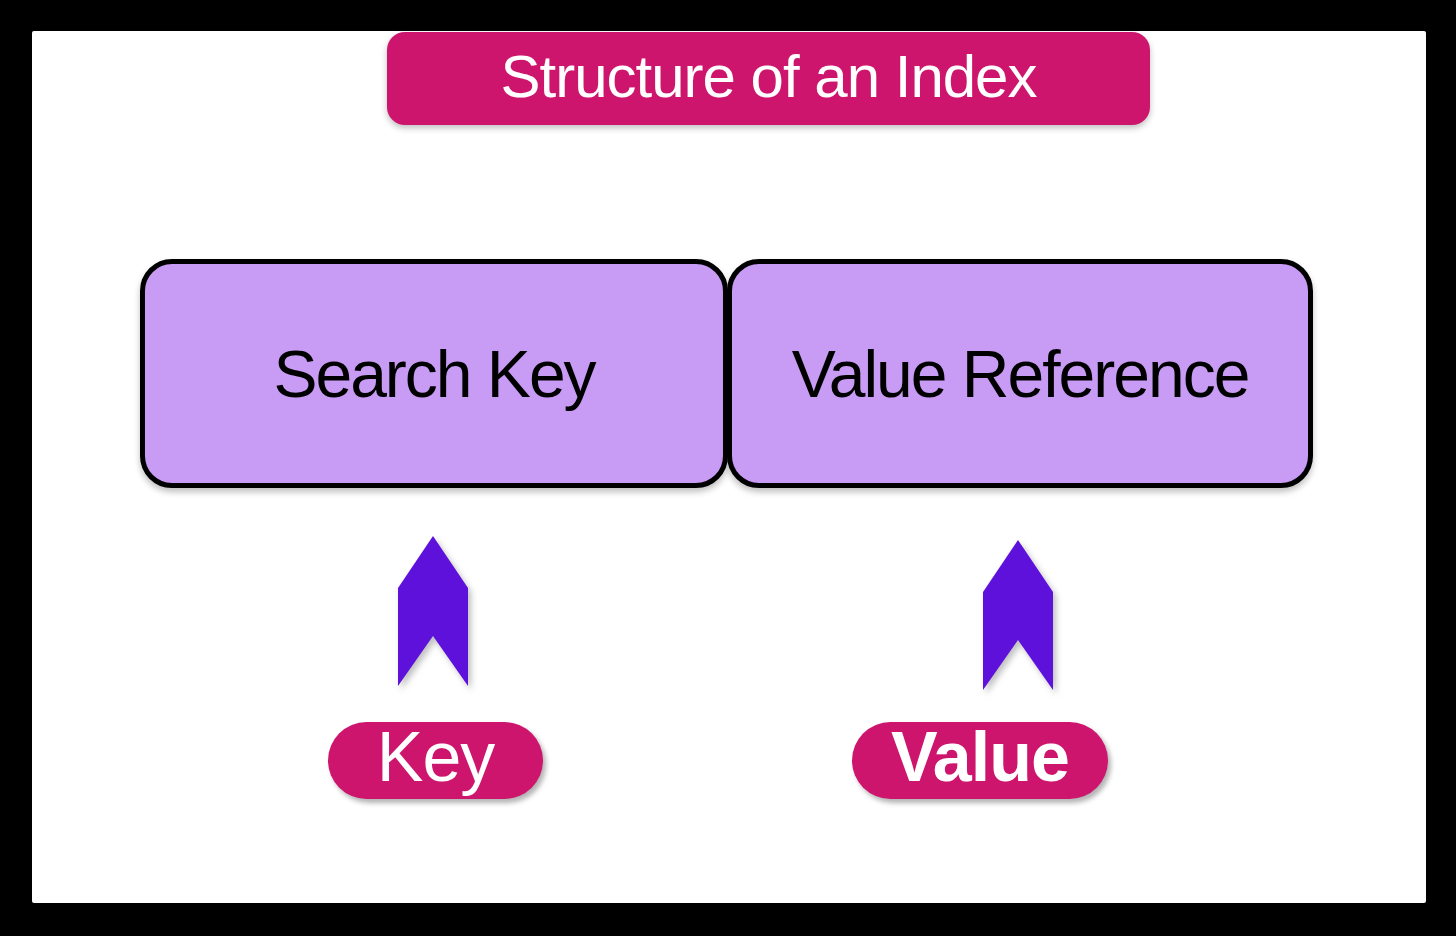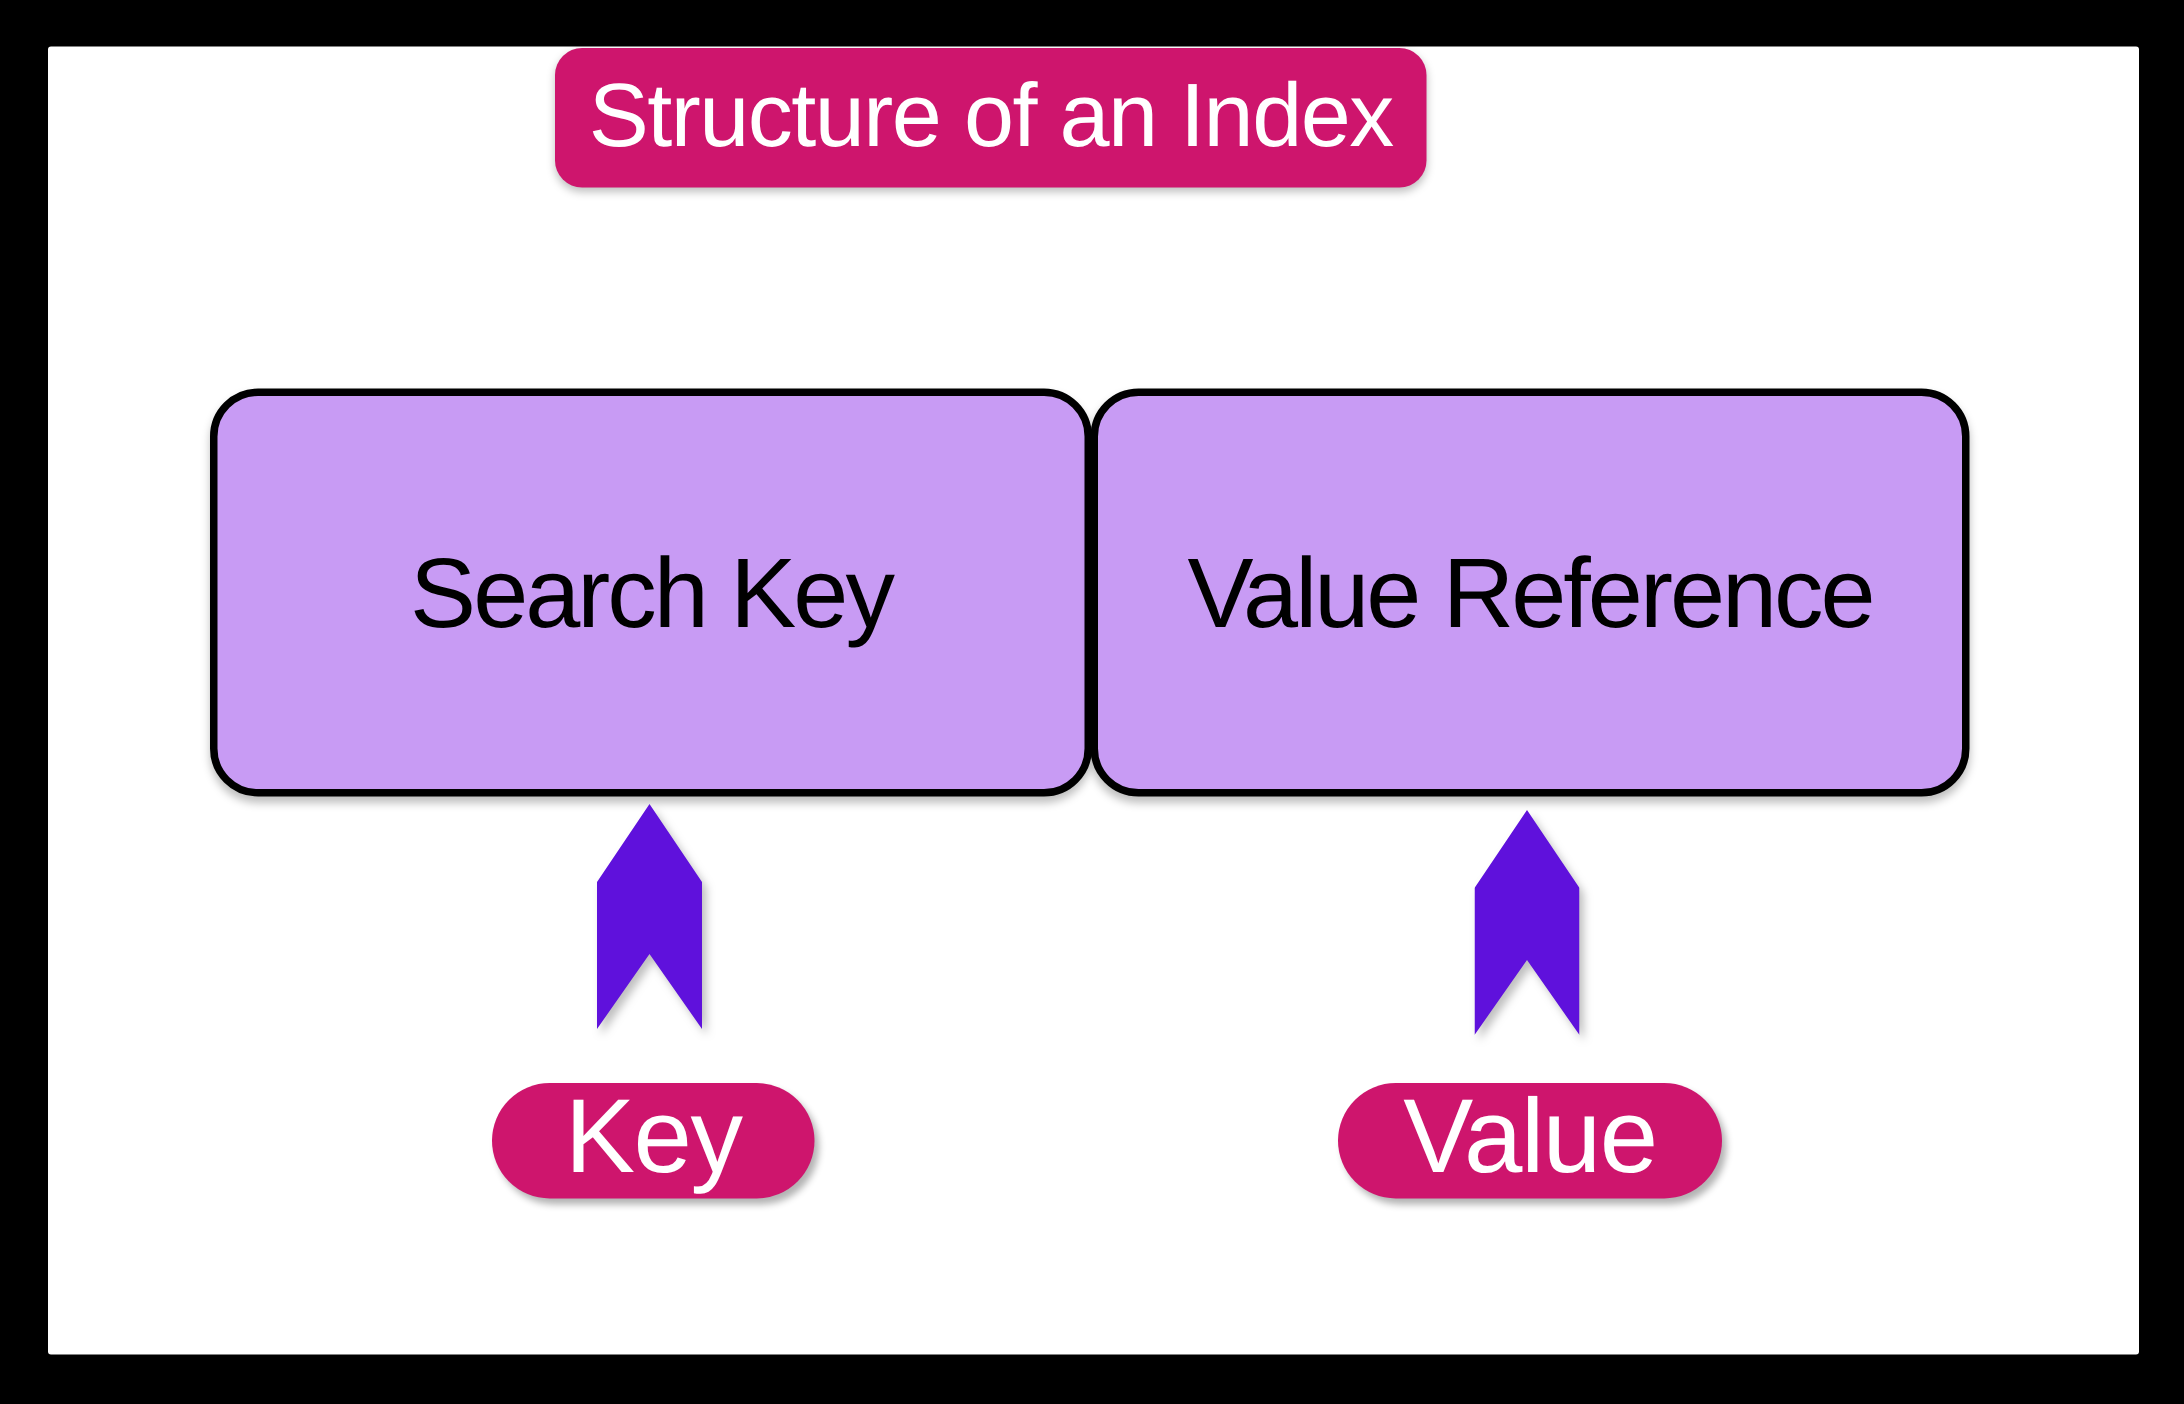--- a/index.html
+++ b/index.html
@@ -18,42 +18,42 @@
     position: absolute;
     left: 32px;
     top: 31px;
     width: 1394px;
     height: 872px;
     background: var(--canvas, #fff);
     border-radius: 2px;
   }
   .title-banner {
     position: absolute;
-    left: 370px;
+    left: 387px;
     top: 32px;
-    width: 581px;
+    width: 763px;
     height: 93px;
     background: var(--pink, #CE156D);
     border-radius: 18px;
     display: flex;
     align-items: center;
     justify-content: center;
     box-shadow: 0 3px 6px rgba(0,0,0,0.25);
   }
   .title-banner .title-text {
     color: #fff;
     font-size: 60px;
     letter-spacing: -1px;
     white-space: nowrap;
     padding-bottom: 4px;
   }
   .index-box {
     position: absolute;
     top: 259px;
-    height: 272px;
+    height: 229px;
     box-sizing: border-box;
     background: var(--purple, #C89BF4);
     border: 5px solid #000;
     border-radius: 32px;
     display: flex;
     align-items: center;
     justify-content: center;
     box-shadow: 0 4px 6px rgba(0,0,0,0.25);
   }
   .index-box.left  { left: 140px; width: 588px; }
@@ -77,21 +77,21 @@
   .pill {
     position: absolute;
     background: var(--pink, #CE156D);
     border-radius: 40px;
     display: flex;
     align-items: center;
     justify-content: center;
     box-shadow: 3px 4px 5px rgba(0,0,0,0.3);
   }
   .pill.key   { left: 328px; top: 722px; width: 215px; height: 77px; text-align: right; }
-  .pill.value { left: 892px; top: 722px; width: 256px; height: 77px; }
+  .pill.value { left: 852px; top: 722px; width: 256px; height: 77px; font-weight: bold; }
   .pill .pill-text {
     color: #fff;
     font-size: 70px;
     letter-spacing: -1px;
     white-space: nowrap;
     line-height: 77px;
     padding-bottom: 6px;
   }
 </style>
 </head>

